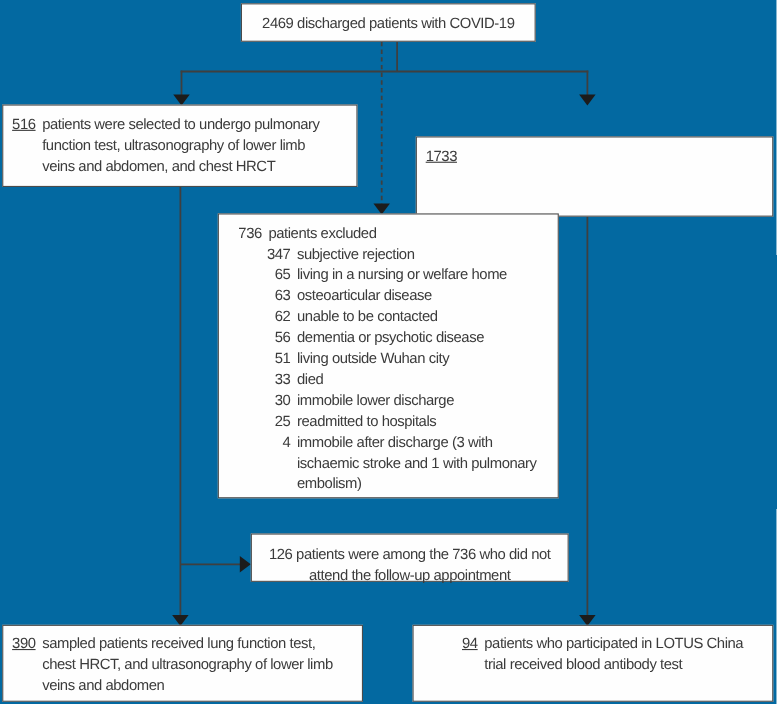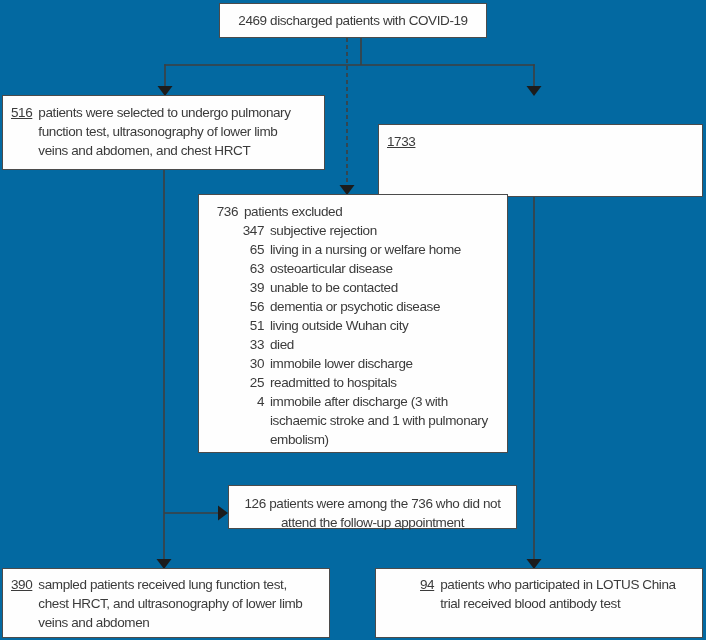--- a/index.html
+++ b/index.html
@@ -97,21 +97,21 @@
           <span class="ln">living in a nursing or welfare home</span>
         </span>
     </div>
     <div class="xrow sub">
       <span class="num">63</span>
       <span class="txt">
           <span class="ln">osteoarticular disease</span>
         </span>
     </div>
     <div class="xrow sub">
-      <span class="num">39</span>
+      <span class="num">62</span>
       <span class="txt">
           <span class="ln">unable to be contacted</span>
         </span>
     </div>
     <div class="xrow sub">
       <span class="num">56</span>
       <span class="txt">
           <span class="ln">dementia or psychotic disease</span>
         </span>
     </div>

